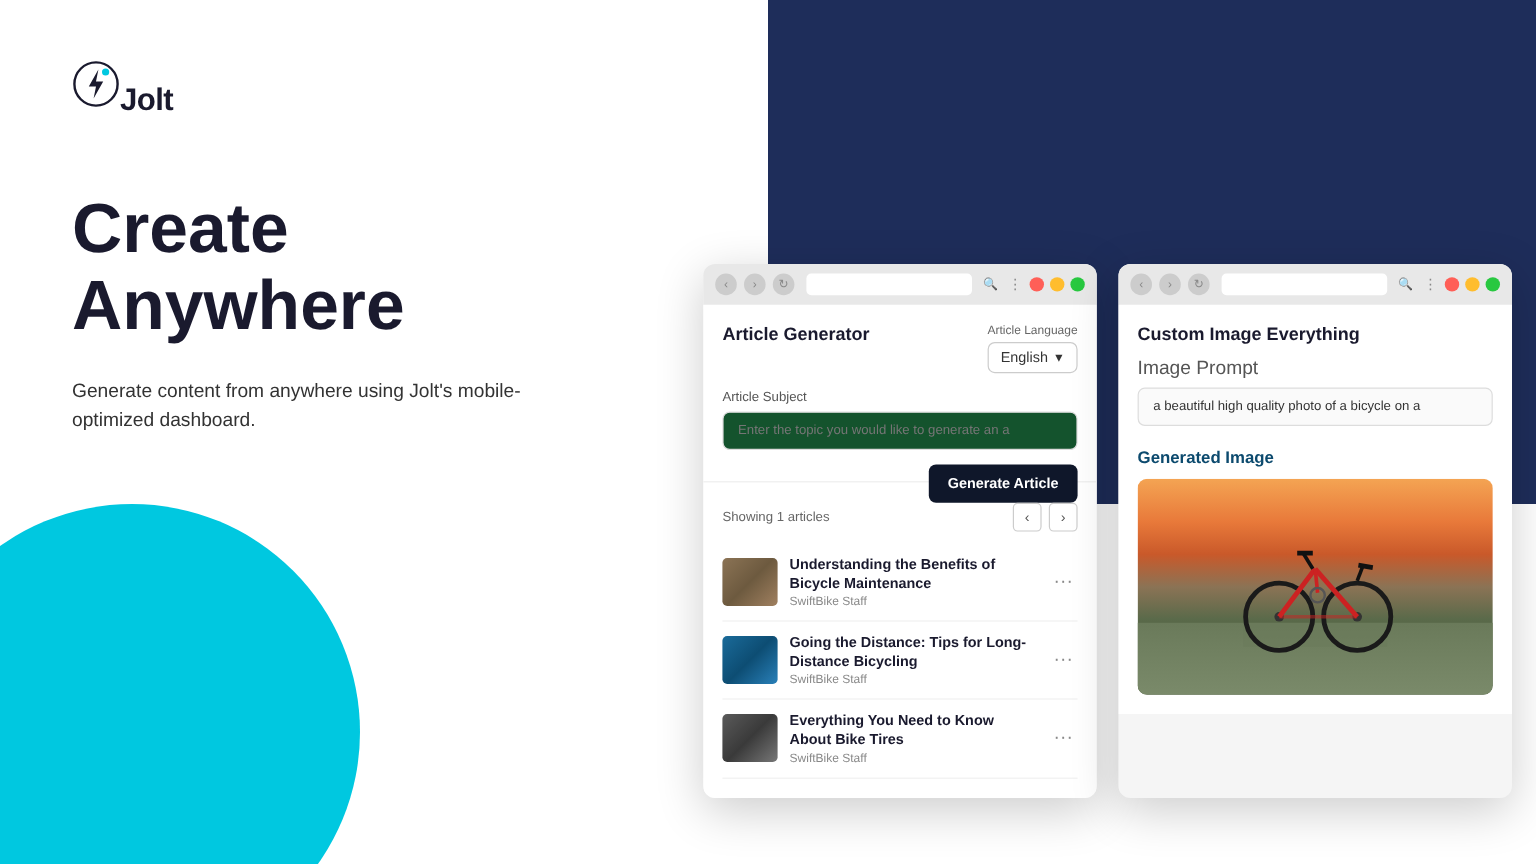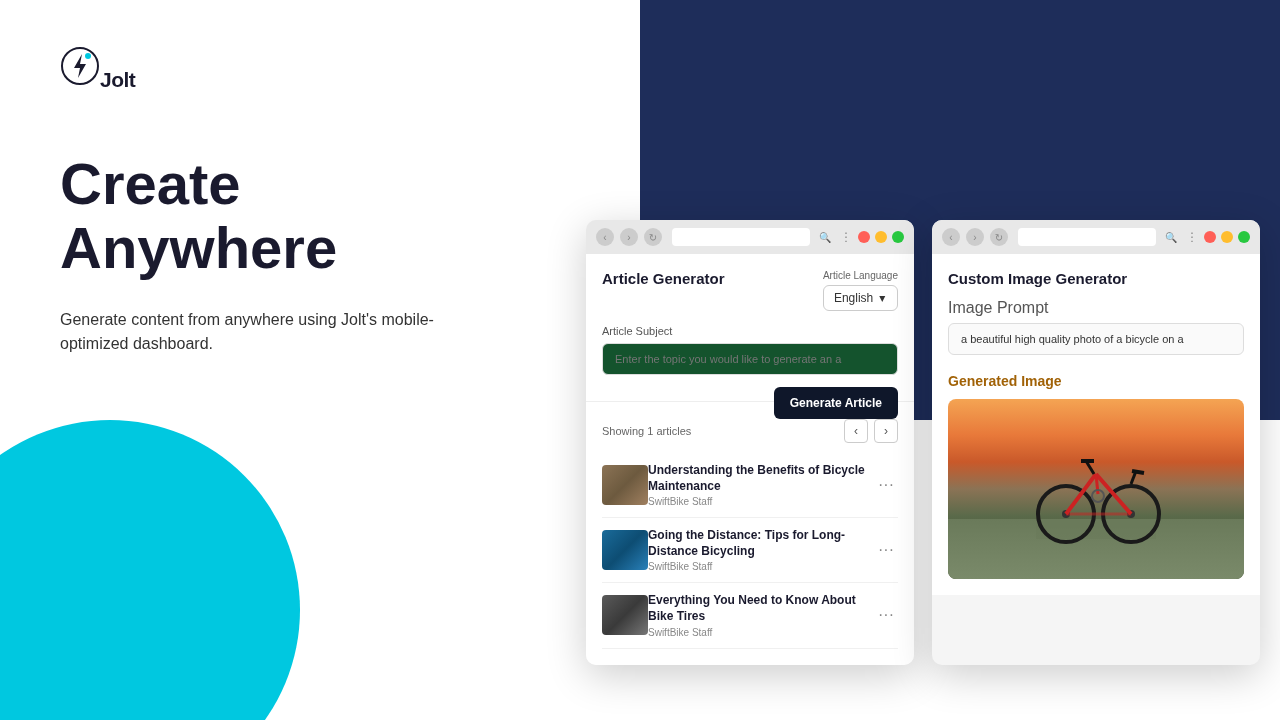--- a/index.html
+++ b/index.html
@@ -44,21 +44,21 @@
       padding: 40px 60px;
       z-index: 1;
     }
 
     .logo {
       display: flex;
       align-items: center;
       margin-bottom: 60px;
     }
     .logo-text {
-      font-size: 21px;
+      font-size: 26px;
       font-weight: 700;
       color: #1a1a2e;
       letter-spacing: -0.5px;
       margin-top: 28px;
     }
 
     .headline {
       font-size: 58px;
       font-weight: 800;
       color: #1a1a2e;
@@ -248,21 +248,21 @@
 
     .article-list {
       display: flex;
       flex-direction: column;
       gap: 0;
     }
 
     .article-item {
       display: flex;
       align-items: center;
-      gap: 0;
+      gap: 10px;
       padding: 10px 0;
       border-bottom: 1px solid #f0f0f0;
     }
 
     .article-thumb {
       width: 46px;
       height: 40px;
       border-radius: 4px;
       background: #ccc;
       flex-shrink: 0;
@@ -339,21 +339,21 @@
       margin-bottom: 12px;
     }
 
     .generated-image-section {
       clear: both;
     }
 
     .generated-image-label {
       font-size: 14px;
       font-weight: 700;
-      color: #a16207;
+      color: #0c4a6e;
       margin-bottom: 10px;
       padding-top: 6px;
     }
 
     .generated-image-placeholder {
       width: 100%;
       height: 180px;
       border-radius: 8px;
       overflow: hidden;
       position: relative;
@@ -512,21 +512,21 @@
       <span class="browser-search-icon">🔍</span>
       <span class="browser-dots">⋮</span>
       <div class="browser-traffic-lights">
         <div class="tl-red"></div>
         <div class="tl-yellow"></div>
         <div class="tl-green"></div>
       </div>
     </div>
 
     <div class="image-panel-content">
-      <div class="panel-title" style="margin-bottom:12px;">Custom Image Generator</div>
+      <div class="panel-title" style="margin-bottom:12px;">Custom Image Everything</div>
 
       <div class="image-prompt-label">Image Prompt</div>
       <input class="image-prompt-input" type="text" value="a beautiful high quality photo of a bicycle on a" style="">
 
 
       <div class="generated-image-section">
         <div class="generated-image-label">Generated Image</div>
         <div class="generated-image-placeholder">
           <div class="bicycle-image">
 

